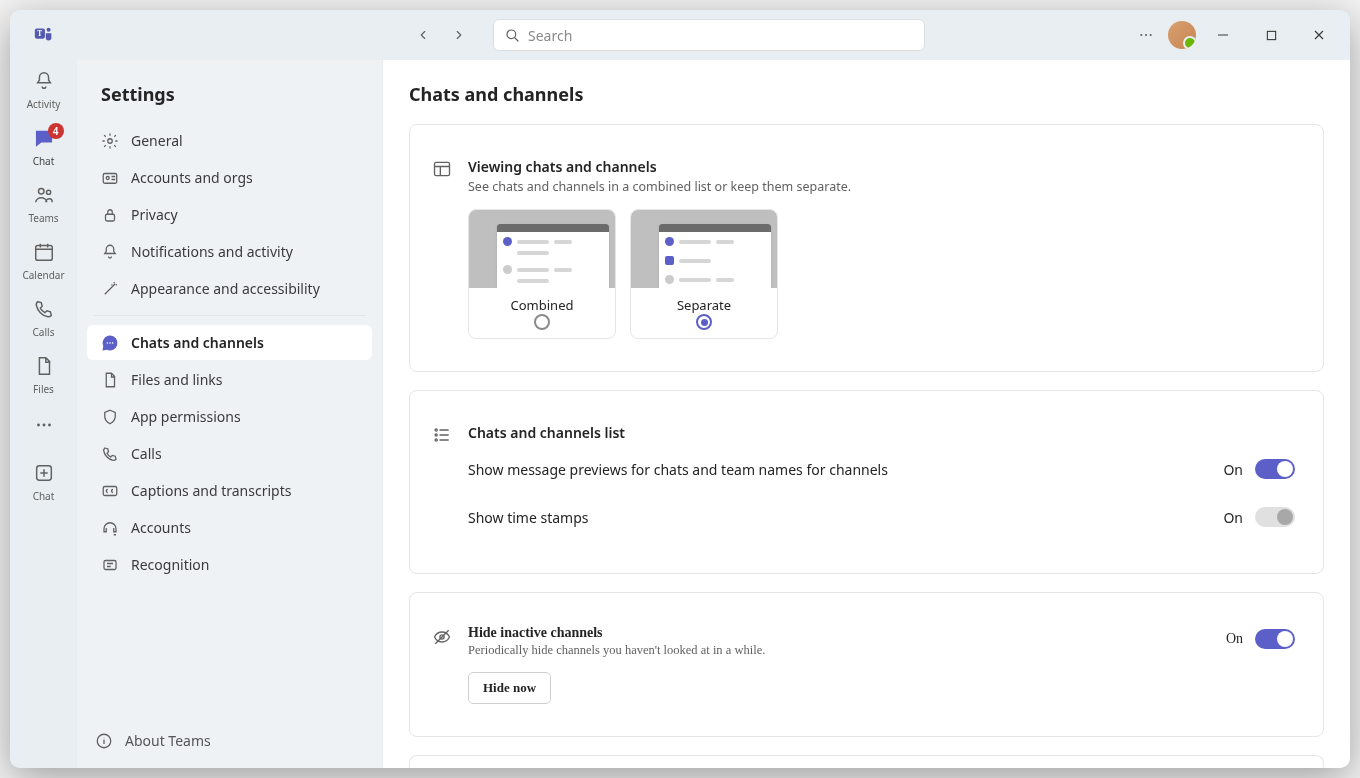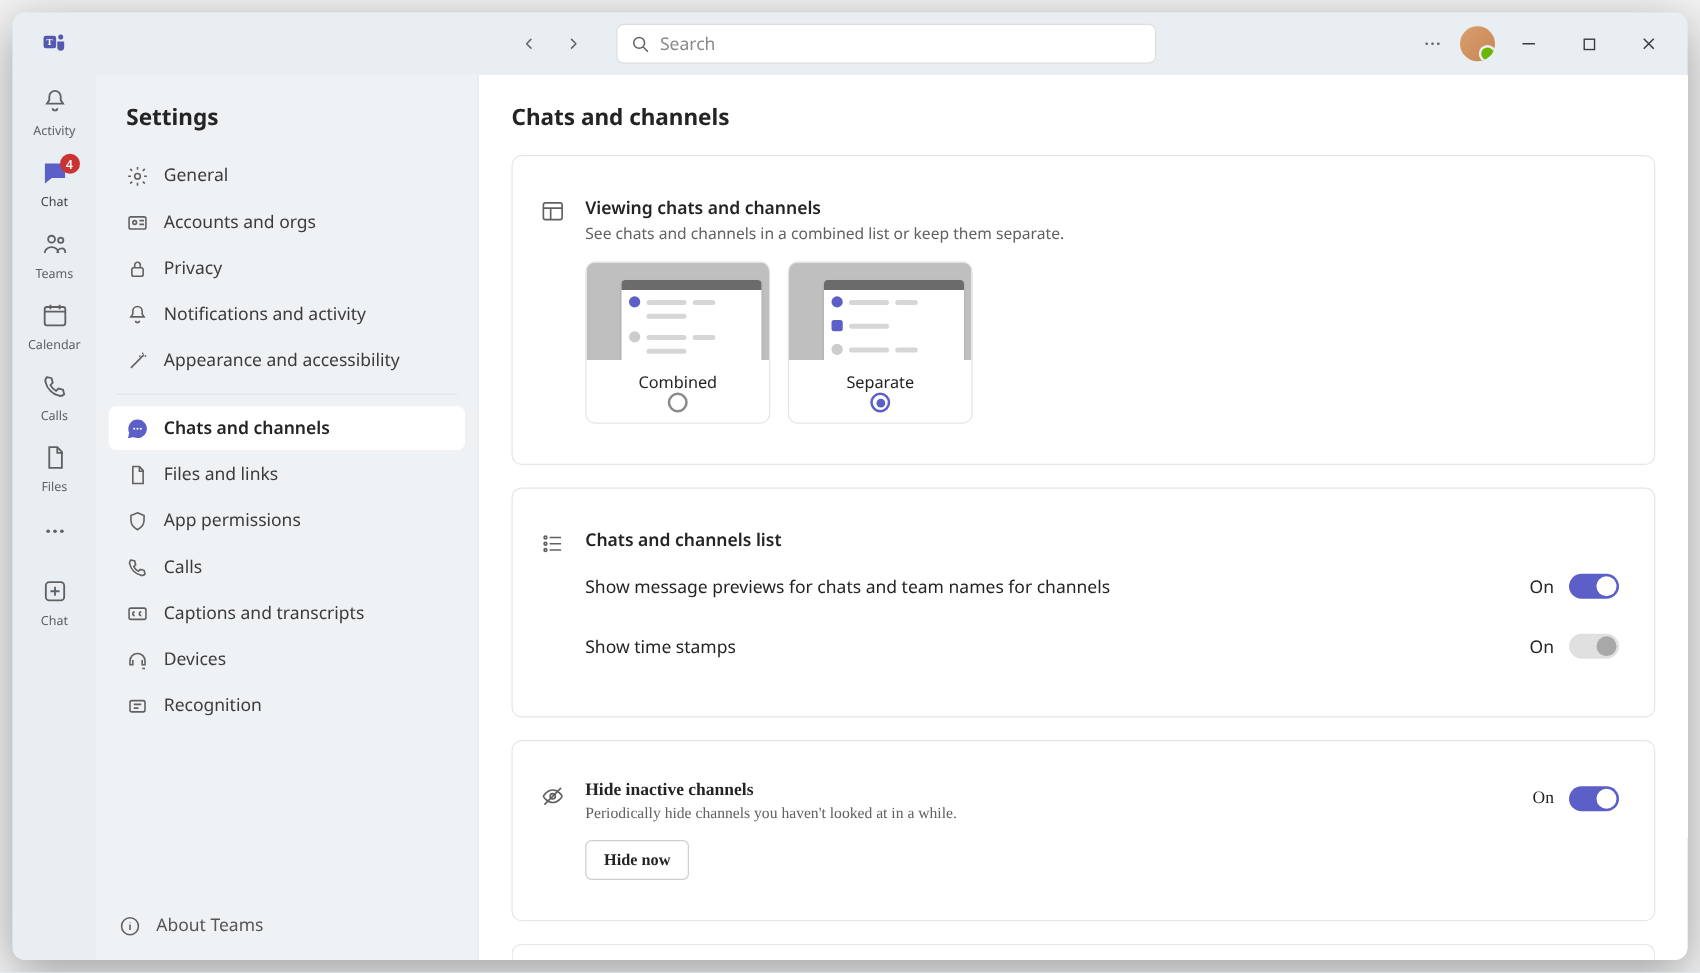--- a/index.html
+++ b/index.html
@@ -435,21 +435,21 @@
           <svg viewBox="0 0 24 24">
               <rect x="3" y="6" width="18" height="12" rx="2"></rect>
               <path d="M9 10a2 2 0 1 0 0 4M16 10a2 2 0 1 0 0 4"></path>
             </svg>
           <span>Captions and transcripts</span>
         </div>
         <div class="nav-item">
           <svg viewBox="0 0 24 24">
               <path d="M4 13a8 8 0 1 1 16 0v4h-3v-5M4 13v4h3v-5M17 21h3"></path>
             </svg>
-          <span>Devices</span>
+          <span>Accounts</span>
         </div>
         <div class="nav-item">
           <svg viewBox="0 0 24 24">
               <rect x="4" y="6" width="16" height="12" rx="2"></rect>
               <path d="M8 10h8M8 14h5"></path>
             </svg>
           <span>Recognition</span>
         </div>
       </div>
       <div class="nav-spacer"></div>

